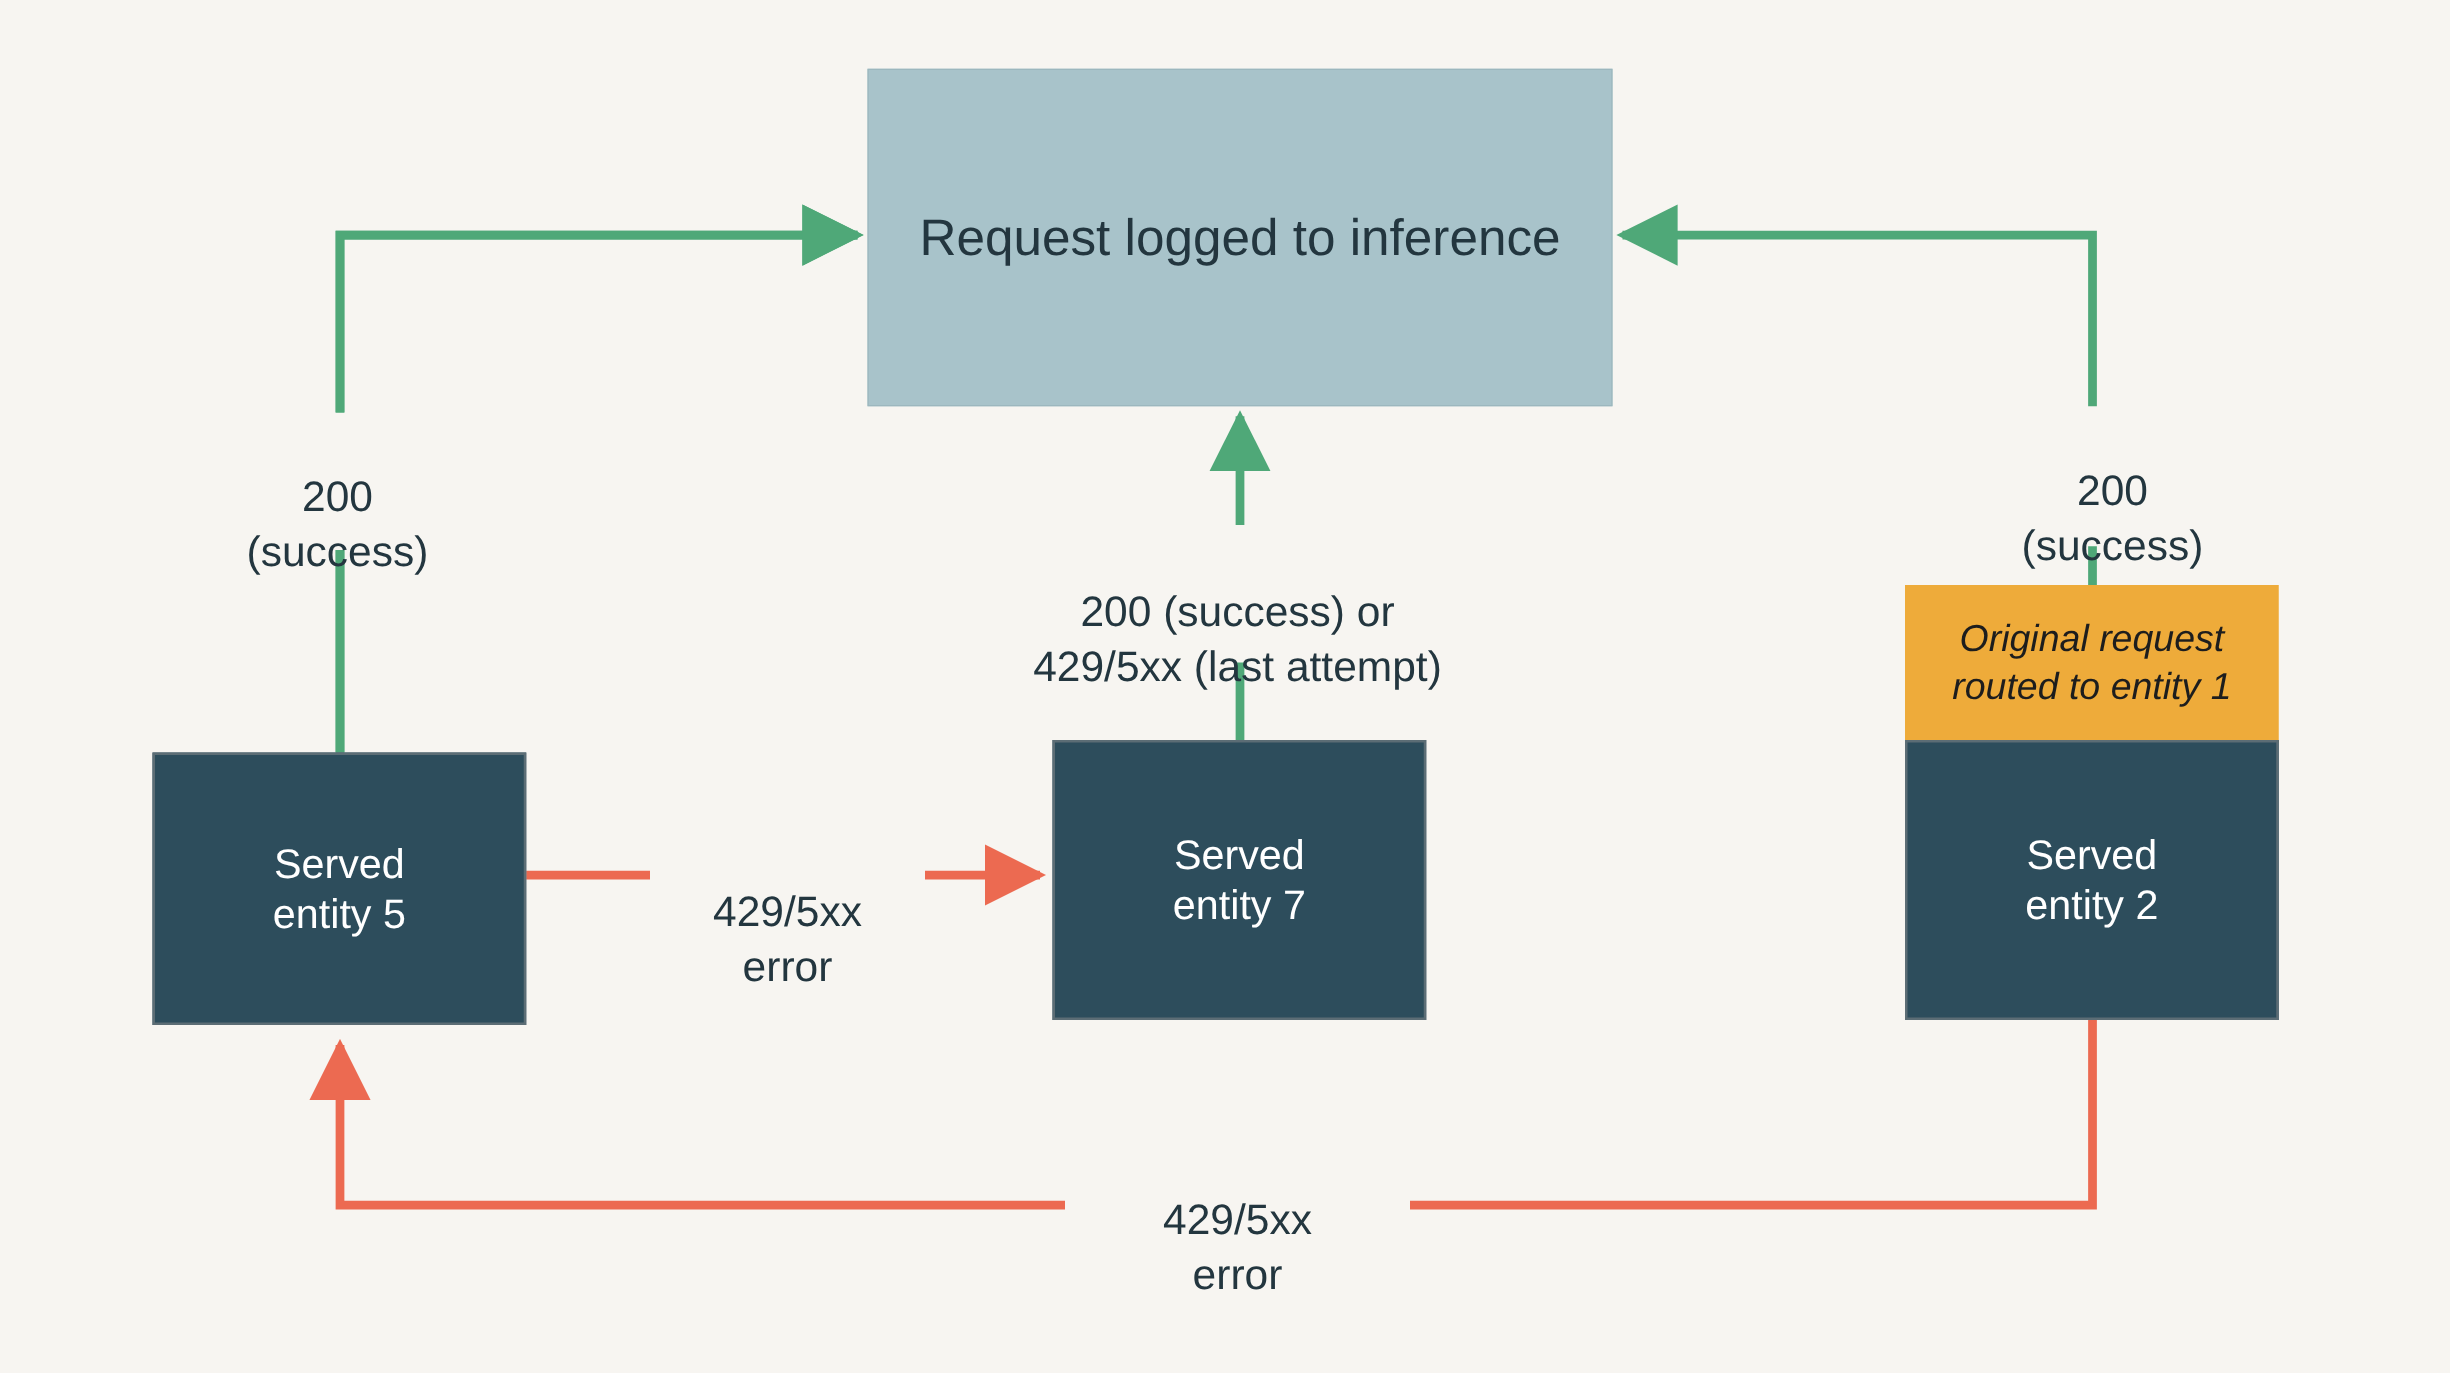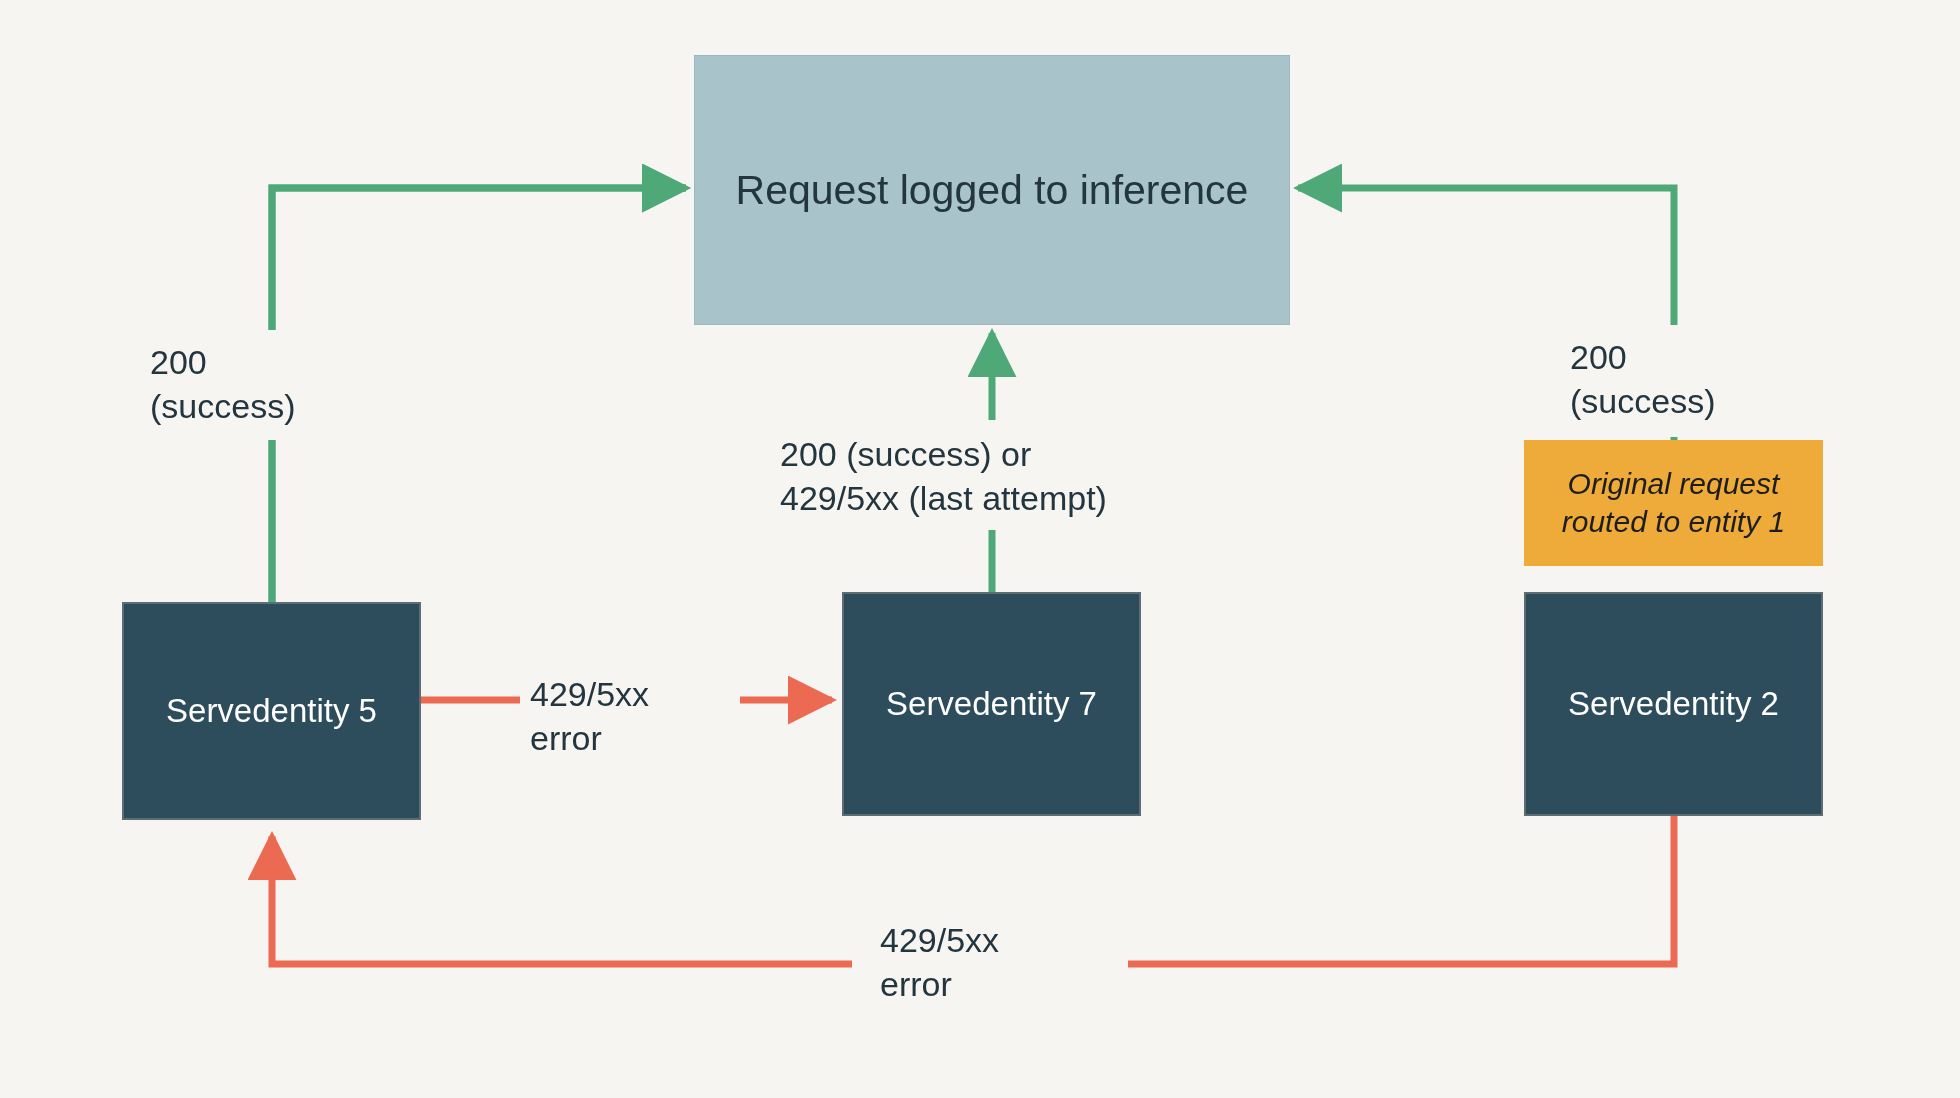--- a/index.html
+++ b/index.html
@@ -21,21 +21,21 @@
     position: absolute;
     left: 0;
     top: 0;
     width: 1960px;
     height: 1098px;
   }
   .node {
     position: absolute;
     box-sizing: border-box;
     display: flex;
-    flex-direction: row;
+    flex-direction: column;
     align-items: center;
     justify-content: center;
     text-align: right;
   }
   .node-log {
     left: 694px;
     top: 55px;
     width: 596px;
     height: 270px;
     background: #a8c3ca;
@@ -68,42 +68,43 @@
   }
   .node-e3 {
     left: 1524px;
     top: 592px;
     width: 299px;
     height: 224px;
   }
   .node-annot {
     position: absolute;
     left: 1524px;
-    top: 440px;
+    top: 468px;
     width: 299px;
     height: 126px;
     box-sizing: border-box;
     background: #eeab3a;
     display: flex;
     align-items: center;
     justify-content: center;
     text-align: center;
     color: #1d1d1d;
     font-size: 30px;
     line-height: 1.26;
     font-style: italic;
     padding: 0 12px;
   }
   .edge-label {
     position: absolute;
-    text-align: left;
+    text-align: center;
     color: #23363f;
     font-size: 34px;
     line-height: 1.3;
     white-space: pre-line;
+    margin-top: 36px;
   }
   .lbl-left-success {
     left: 150px;
     top: 340px;
     width: 240px;
   }
   .lbl-center-status {
     left: 780px;
     top: 432px;
     width: 420px;

